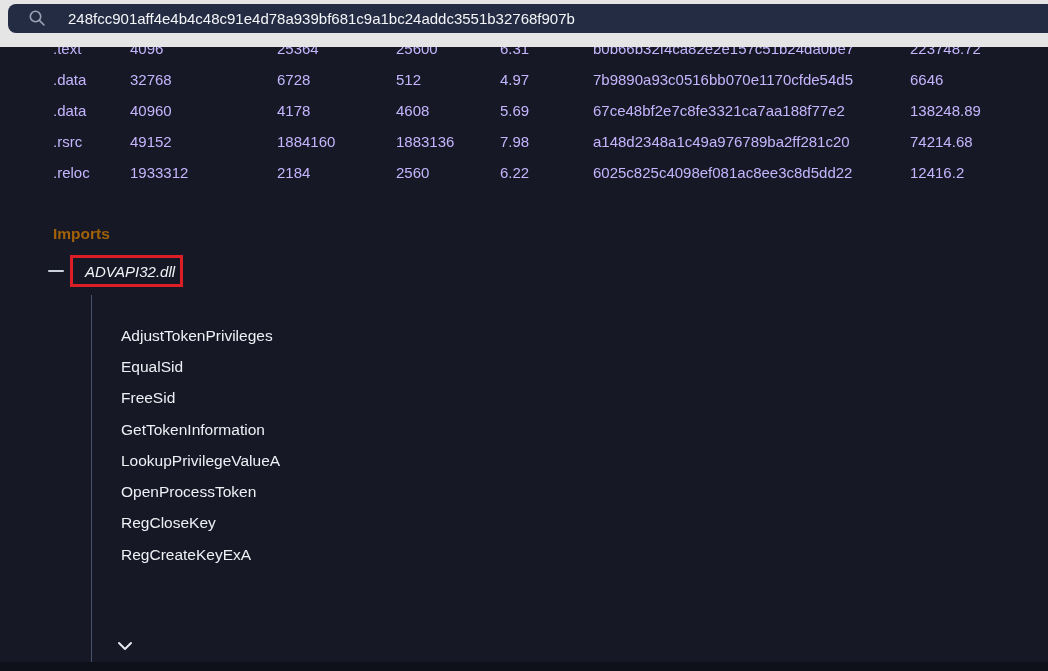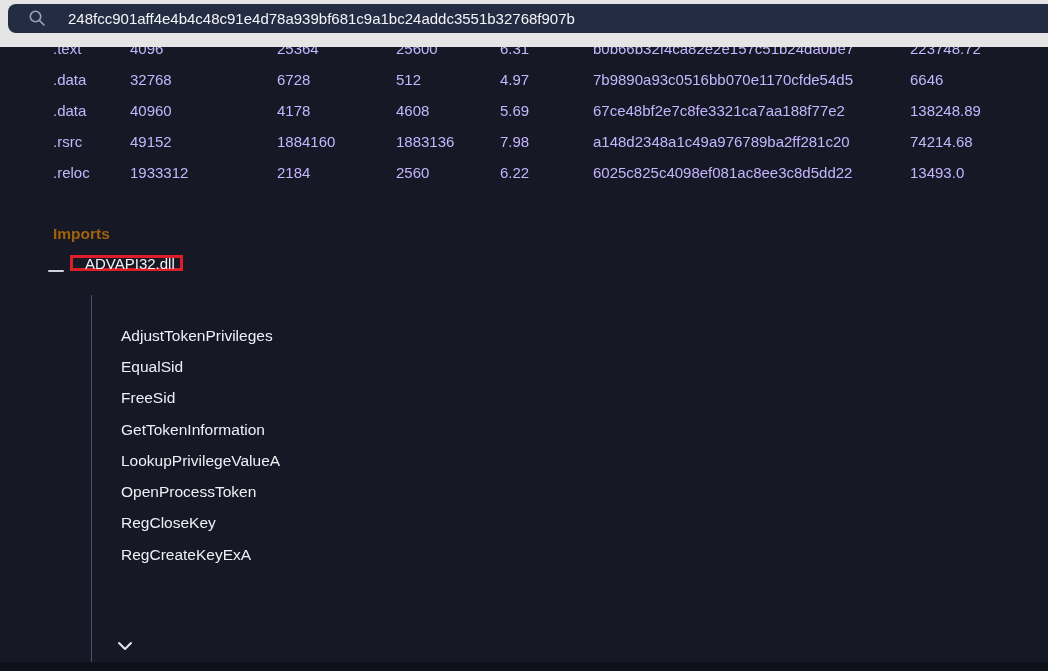--- a/index.html
+++ b/index.html
@@ -78,30 +78,31 @@
   .collapse-dash {
     position: absolute;
     left: 48px; top: 15px;
     width: 16px; height: 2px;
     background: #ccd1db;
     border-radius: 1px;
   }
   .dll-box {
     position: absolute;
     left: 70px; top: 0;
-    width: 113px; height: 16px;
+    width: 113px; height: 32px;
     border: 3px solid #dc1f26;
     box-sizing: border-box;
     display: flex;
     align-items: center;
     padding-left: 12px;
     font-size: 15px;
     color: #f2f3f7;
     white-space: nowrap;
     cursor: pointer;
+    font-style: italic;
   }
   .tree-line {
     position: absolute;
     left: 91px; top: 295px;
     width: 1px; height: 367px;
     background: #46536a;
   }
   .fn-list {
     position: absolute;
     top: 304px; left: 105px;
@@ -177,21 +178,21 @@
       <span>a148d2348a1c49a976789ba2ff281c20</span>
       <span>74214.68</span>
     </div>
     <div class="section-row">
       <span>.reloc</span>
       <span>1933312</span>
       <span>2184</span>
       <span>2560</span>
       <span>6.22</span>
       <span>6025c825c4098ef081ac8ee3c8d5dd22</span>
-      <span>13493.0</span>
+      <span>12416.2</span>
     </div>
   </div>
 
   <div class="imports-heading">Imports</div>
 
   <div class="dll-row">
     <span class="collapse-dash"></span>
     <span class="dll-box">
         <span>ADVAPI32.dll</span>
       </span>

